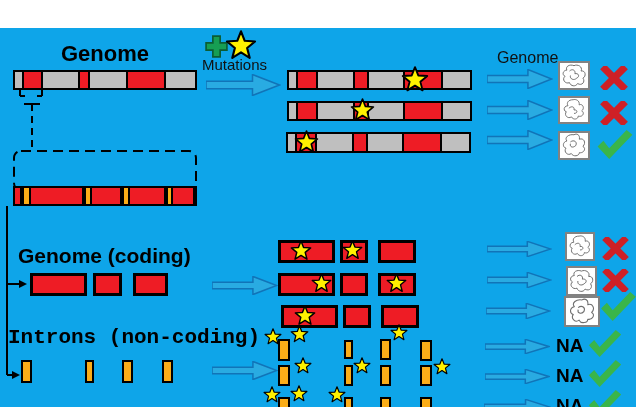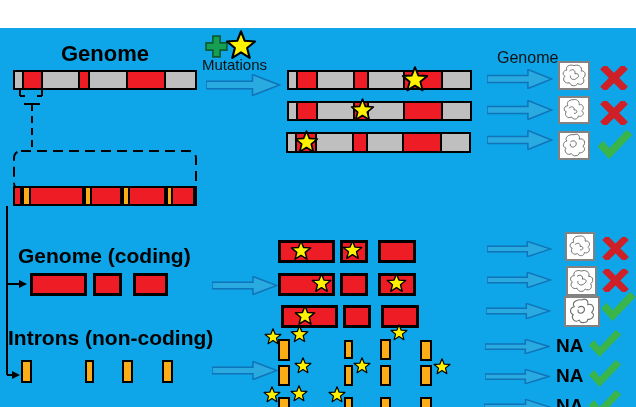--- a/index.html
+++ b/index.html
@@ -173,21 +173,21 @@
     <div class="seg red first" style="width:36px"></div>
     <div class="seg orange" style="width:7px"></div>
     <div class="seg red first" style="width:22px"></div>
   </div>
 
   <div class="abs heading" style="left:18px;top:216px;font-size:21px;">Genome (coding)</div>
   <div class="exon-box" style="left:30px;top:245px;width:57px;height:23px;"></div>
   <div class="exon-box" style="left:93px;top:245px;width:29px;height:23px;"></div>
   <div class="exon-box" style="left:133px;top:245px;width:35px;height:23px;"></div>
 
-  <div class="abs heading" style="left:8px;top:298px;font-size:21px;">Introns (non-coding)</div>
+  <div class="abs heading" style="left:8px;top:298px;font-size:21px;font-family:Liberation Mono, monospace;">Introns (non-coding)</div>
   <div class="intron-box" style="left:21px;top:332px;width:11px;height:23px;"></div>
   <div class="intron-box" style="left:85px;top:332px;width:9px;height:23px;"></div>
   <div class="intron-box" style="left:122px;top:332px;width:11px;height:23px;"></div>
   <div class="intron-box" style="left:162px;top:332px;width:11px;height:23px;"></div>
 
   <svg class="arrow-svg" style="left:212px;top:248px;" width="66" height="19" viewBox="0 0 100 40" preserveAspectRatio="none">
       <path d="M0,13 L62,13 L62,1 L98,20 L62,39 L62,27 L0,27 Z"></path>
     </svg>
 
   <div class="exon-box" style="left:278px;top:212px;width:57px;height:23px;"></div>

